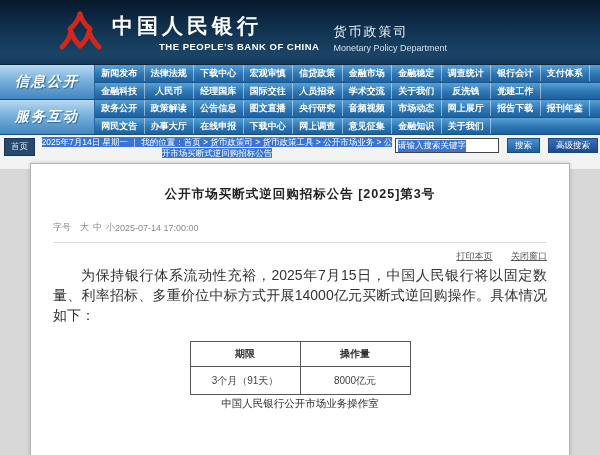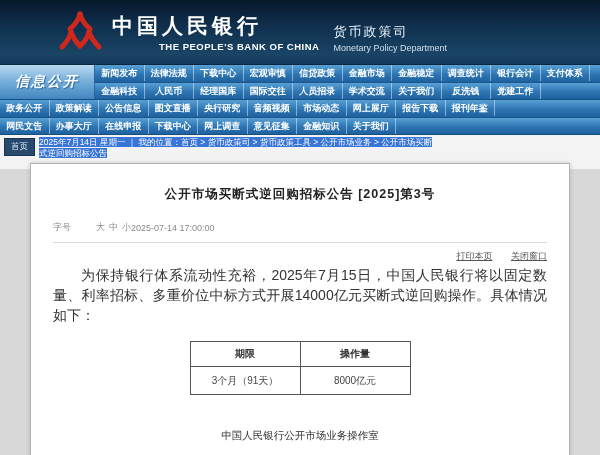--- a/index.html
+++ b/index.html
@@ -51,20 +51,21 @@
     cursor:pointer; white-space:nowrap; overflow:hidden;
     line-height:16px;
   }
 
   
   .crumb-bar{
     height:34px; background:#f3f3f3;
     display:flex; align-items:flex-start;
     padding:2px 2px 0 4px;
     font-size:8.5px;
+    text-align:center;
   }
   .home-btn{
     flex:0 0 auto; background:#27496d; color:#dce9f5;
     font-size:8.5px; padding:2px 6px; margin-top:1px; margin-right:4px;
     border:1px solid #1a3550; cursor:pointer;
   }
   .crumb-text{ width:398px; line-height:10.5px; color:#333; }
   .sel{ background:#3875d7; color:#fff; }
   .search-wrap{ display:flex; align-items:center; margin-left:auto; margin-top:1px; }
   .search-input{
@@ -89,42 +90,42 @@
   }
   .article-title{
     margin-top:22px; text-align:center;
     font-size:12.5px; font-weight:bold; color:#222; letter-spacing:1px;
   }
   .meta-row{
     margin-top:18px; display:flex; align-items:center;
     font-size:9px; color:#8a8a8a;
     border-bottom:1px solid #dcdcdc; padding-bottom:8px;
   }
-  .meta-left{ display:flex; gap:21px; }
+  .meta-left{ display:flex; gap:5px; }
   .meta-left .fs-link{ cursor:pointer; }
   .meta-center{ flex:1; text-align:center; }
   .meta-right{ white-space:nowrap; }
   .print-row{
     margin-top:7px; text-align:right; font-size:9px; color:#555;
   }
   .print-row span{ text-decoration:underline; cursor:pointer; margin-left:16px; }
   .article-body{
     margin-top:2px; font-size:14px; color:#333;
     line-height:20px; text-indent:2em; text-align:justify;
   }
   table.op-table{
     margin:16px auto 0; border-collapse:collapse;
   }
   .op-table th,.op-table td{
     border:1px solid #555; width:110px; text-align:center;
     font-size:10px; color:#444;
   }
   .op-table th{ height:25px; font-weight:bold; color:#333; }
   .op-table td{ height:28px; }
-  .signature{ margin-top:34px; text-align:center; font-size:10.5px; color:#333; }
+  .signature{ margin-top:2px; text-align:center; font-size:10.5px; color:#333; }
 </style>
 </head>
 <body>
 
 <div class="site-header">
   <svg class="logo" viewBox="0 0 44 44">
     <g fill="none" stroke="#d0281c" stroke-width="5" stroke-linecap="round">
       <path d="M22 4 Q20 12 12 19"></path>
       <path d="M22 4 Q24 12 32 19"></path>
       <path d="M13 22 Q11 30 4 37"></path>
@@ -166,20 +167,21 @@
           <span class="nav-item">国际交往</span>
           <span class="nav-item">人员招录</span>
           <span class="nav-item">学术交流</span>
           <span class="nav-item">关于我们</span>
           <span class="nav-item">反洗钱</span>
           <span class="nav-item">党建工作</span>
         </div>
       </div>
     </div>
     <div class="nav-group">
+      <div class="nav-label">服务互动</div>
       <div class="nav-rows">
         <div class="nav-row">
           <span class="nav-item">政务公开</span>
           <span class="nav-item">政策解读</span>
           <span class="nav-item">公告信息</span>
           <span class="nav-item">图文直播</span>
           <span class="nav-item">央行研究</span>
           <span class="nav-item">音频视频</span>
           <span class="nav-item">市场动态</span>
           <span class="nav-item">网上展厅</span>
@@ -197,20 +199,27 @@
           <span class="nav-item">关于我们</span>
         </div>
       </div>
     </div>
   </div>
 
 <div class="crumb-bar">
   <div class="home-btn">首页</div>
   <div class="crumb-text">
     <span class="sel">2025年7月14日 星期一 ｜ 我的位置：首页 &gt; 货币政策司 &gt; 货币政策工具 &gt; 公开市场业务 &gt; 公开市场买断式逆回购招标公告</span>
+  </div>
+  <div class="search-wrap">
+    <div class="search-input">
+      <span class="sel">请输入搜索关键字</span>
+    </div>
+    <div class="btn-blue">搜索</div>
+    <div class="btn-blue btn-adv">高级搜索</div>
   </div>
 </div>
 
 <div class="card">
   <div class="article-title">公开市场买断式逆回购招标公告 [2025]第3号</div>
 
   <div class="meta-row">
     <div class="meta-left">
       <span>字号</span>
       <span id="font-sizes"><span class="fs-link" style="margin-left: 4px;">大</span><span class="fs-link" style="margin-left: 4px;">中</span><span class="fs-link" style="margin-left: 4px;">小</span></span>

